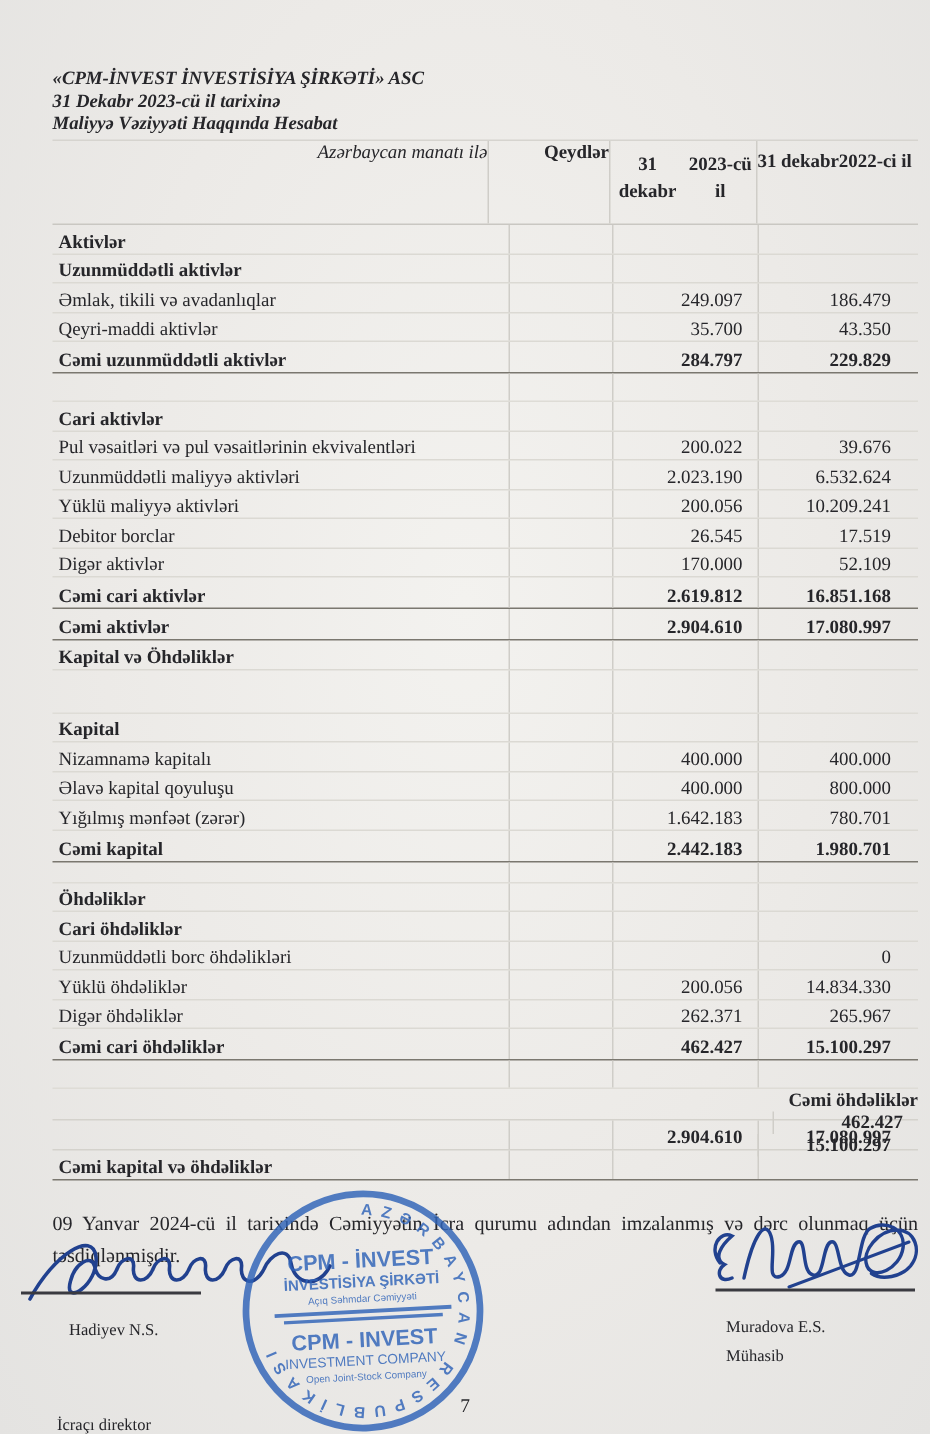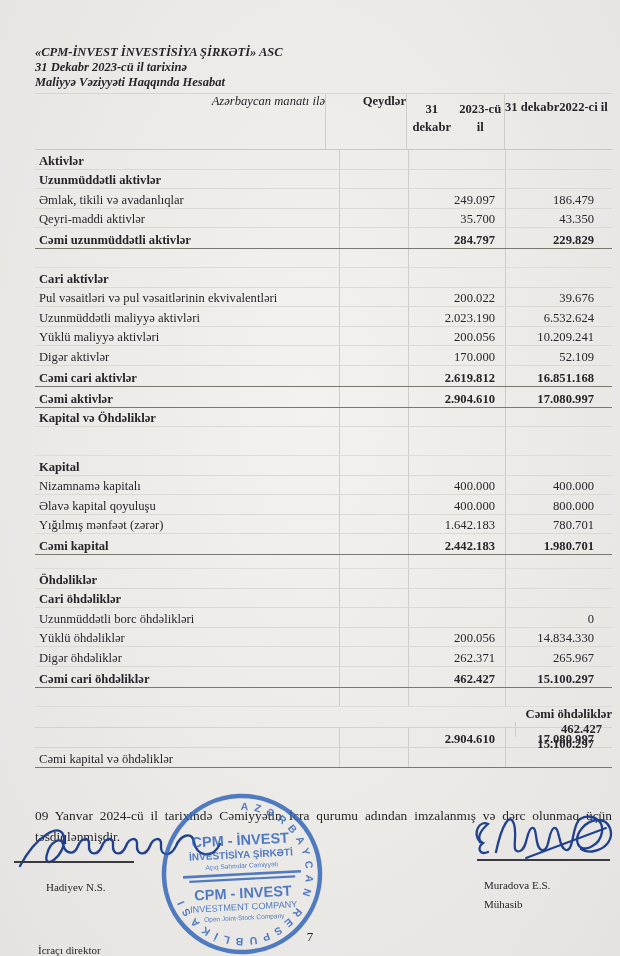--- a/index.html
+++ b/index.html
@@ -28,21 +28,21 @@
   .c0{flex:1;padding-left:4px;}
   .c1{width:68px;border-left:1px solid #cfcdc8;}
   .c2{width:97px;border-left:1px solid #cfcdc8;justify-content:flex-end;padding-right:10px;box-sizing:border-box;}
   .c3{width:107px;border-left:1px solid #cfcdc8;justify-content:flex-end;padding-right:18px;box-sizing:border-box;}
   .section{height:18.5px;border-bottom:1px solid #dbd9d3;}
   .section .c0{font-weight:bold;text-align:center;}
   .item{height:18.5px;border-bottom:1px solid #dbd9d3;}
   .total{height:20px;font-weight:bold;border-bottom:1px solid #7a776f;}
   .total-light{height:20px;font-weight:bold;border-bottom:1px solid #d4d2cc;flex-direction:column;}
   .total-nums{height:19px;font-weight:bold;border-bottom:1px solid #d4d2cc;}
-  .total-label{height:19px;font-weight:normal;border-bottom:1px solid #7a776f;}
+  .total-label{height:19px;font-weight:bold;border-bottom:1px solid #7a776f;}
   .spacer-sm{height:13px;border-bottom:1px solid #dedcd6;}
   .spacer-md{height:18px;border-bottom:1px solid #dedcd6;}
   .spacer-lg{height:28px;border-bottom:1px solid #dedcd6;}
   
   .approval{position:absolute;left:35px;top:792px;width:577px;font-size:13.4px;line-height:21px;text-align:justify;}
   
   .sig-line{position:absolute;height:2px;background:#3a3a40;}
   .sig-line-left{left:14px;top:861px;width:120px;}
   .sig-line-right{left:477px;top:859px;width:133px;}
   .sig-name{position:absolute;font-size:11px;}
@@ -127,20 +127,26 @@
           <div class="cell c0">Uzunmüddətli maliyyə aktivləri</div>
           <div class="cell c1"></div>
           <div class="cell c2">2.023.190</div>
           <div class="cell c3">6.532.624</div>
         </div>
         <div class="row item">
           <div class="cell c0">Yüklü maliyyə aktivləri</div>
           <div class="cell c1"></div>
           <div class="cell c2">200.056</div>
           <div class="cell c3">10.209.241</div>
+        </div>
+        <div class="row item">
+          <div class="cell c0">Debitor borclar</div>
+          <div class="cell c1"></div>
+          <div class="cell c2">26.545</div>
+          <div class="cell c3">17.519</div>
         </div>
         <div class="row item">
           <div class="cell c0">Digər aktivlər</div>
           <div class="cell c1"></div>
           <div class="cell c2">170.000</div>
           <div class="cell c3">52.109</div>
         </div>
         <div class="row total">
           <div class="cell c0">Cəmi cari aktivlər</div>
           <div class="cell c1"></div>

